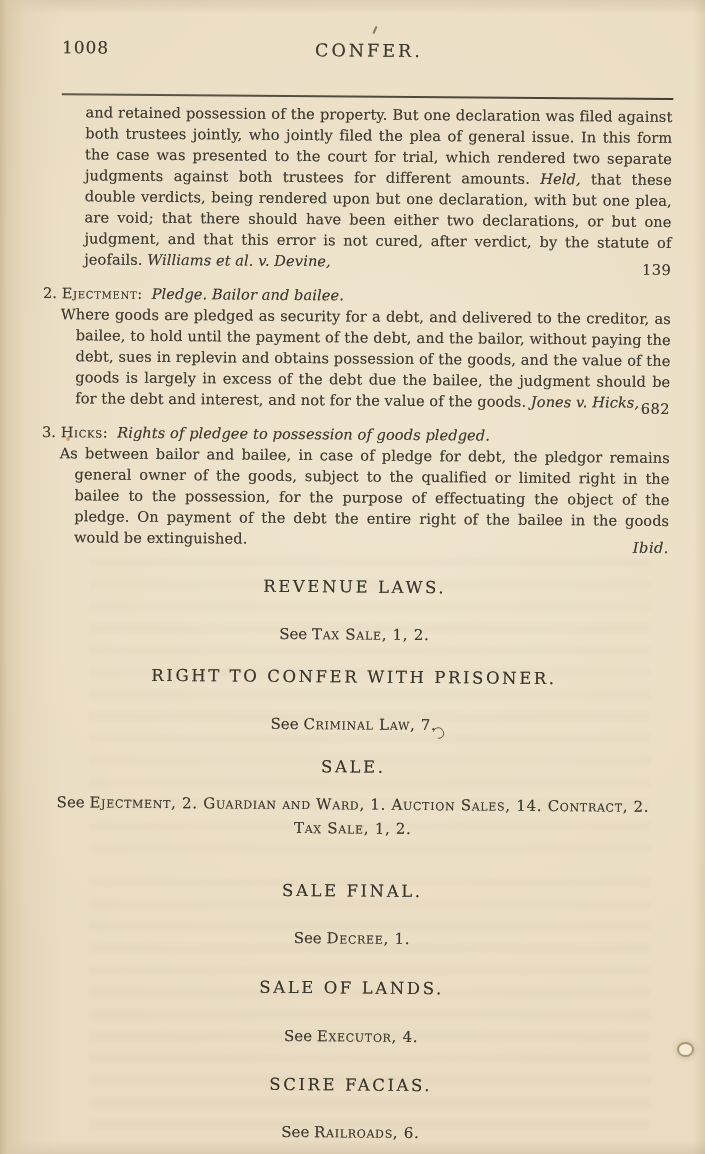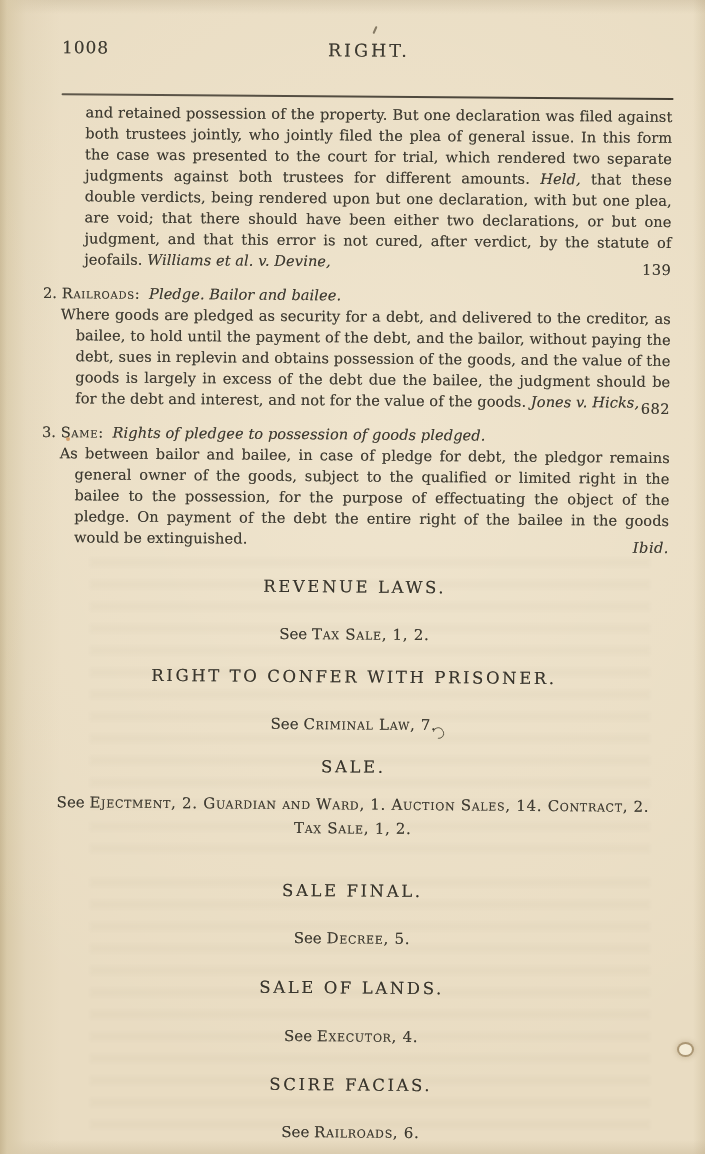--- a/index.html
+++ b/index.html
@@ -62,51 +62,51 @@
   .speck{position:absolute;left:66px;top:437px;width:4px;height:4px;border-radius:50%;
          background:#c9803f;opacity:.65;}
 </style>
 </head>
 <body>
 
 <div class="page">
   <div class="content">
 
     <span class="folio">1008</span>
-    <div class="head-wrap"><span>RIGHT.</span></div>
+    <div class="head-wrap"><span>CONFER.</span></div>
     <hr class="rule">
 
     <div class="entries">
 
       <p class="para cont"><span>and retained possession of the property.  But one declaration was filed against both trustees jointly, who jointly filed the plea of general issue.  In this form the case was presented to the court for trial, which rendered two separate judgments against both trustees for different amounts.  </span><i>Held,</i><span> that these double verdicts, being rendered upon but one declaration, with but one plea, are void; that there should have been either two declarations, or but one judgment, and that this error is not cured, after verdict, by the statute of jeofails.  </span><i>Williams et al. v. Devine,</i><span class="page-ref">139</span></p>
 
       <p class="entry-head"><span>2.</span>
-        <span class="sc">Railroads:</span><span class="gap2"></span><i>Pledge.  Bailor and bailee.</i></p>
+        <span class="sc">Ejectment:</span><span class="gap2"></span><i>Pledge.  Bailor and bailee.</i></p>
       <p class="para hang"><span>Where goods are pledged as security for a debt, and delivered to the creditor, as bailee, to hold until the payment of the debt, and the bailor, without paying the debt, sues in replevin and obtains possession of the goods, and the value of the goods is largely in excess of the debt due the bailee, the judgment should be for the debt and interest, and not for the value of the goods.  </span><i>Jones v. Hicks,</i><span class="page-ref">682</span></p>
 
       <p class="entry-head"><span>3.</span>
-        <span class="sc">Same:</span><span class="gap2"></span><i>Rights of pledgee to possession of goods pledged.</i></p>
+        <span class="sc">Hicks:</span><span class="gap2"></span><i>Rights of pledgee to possession of goods pledged.</i></p>
       <p class="para hang"><span>As between bailor and bailee, in case of pledge for debt, the pledgor remains general owner of the goods, subject to the qualified or limited right in the bailee to the possession, for the purpose of effectuating the object of the pledge.  On payment of the debt the entire right of the bailee in the goods would be extinguished.</span><i class="page-ref">Ibid.</i></p>
 
     </div>
 
     <div class="sec-title t1">REVENUE LAWS.</div>
     <div class="sec-see r1"><span>See </span><span class="sc">Tax Sale, 1, 2.</span></div>
 
     <div class="sec-title t2">RIGHT TO CONFER WITH PRISONER.</div>
     <div class="sec-see r2"><span>See </span><span class="sc">Criminal Law, 7.</span></div>
 
     <div class="sec-title t3">SALE.</div>
     <div class="sec-see r3">
       <div><span>See </span><span class="sc">Ejectment, 2.  Guardian and Ward, 1.  Auction Sales, 14. Contract, 2.</span></div>
       <div><span class="sc">Tax Sale, 1, 2.</span></div>
     </div>
 
     <div class="sec-title t4">SALE FINAL.</div>
-    <div class="sec-see r4"><span>See </span><span class="sc">Decree, 5.</span></div>
+    <div class="sec-see r4"><span>See </span><span class="sc">Decree, 1.</span></div>
 
     <div class="sec-title t5">SALE OF LANDS.</div>
     <div class="sec-see r5"><span>See </span><span class="sc">Executor, 4.</span></div>
 
     <div class="sec-title t6">SCIRE FACIAS.</div>
     <div class="sec-see r6"><span>See </span><span class="sc">Railroads, 6.</span></div>
 
   </div>
 
   <div class="ghost g1"></div>

